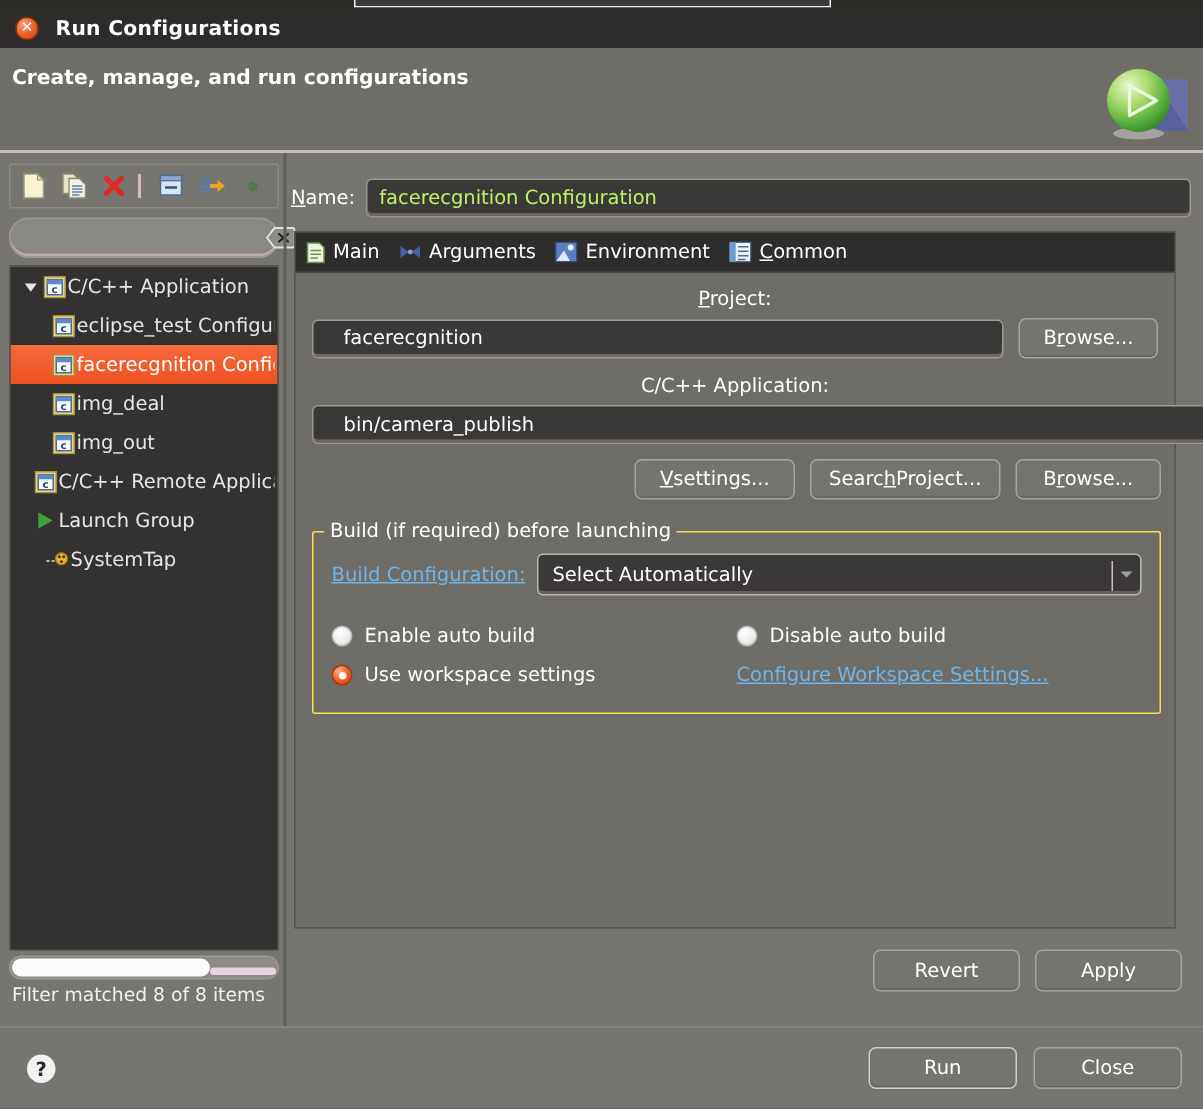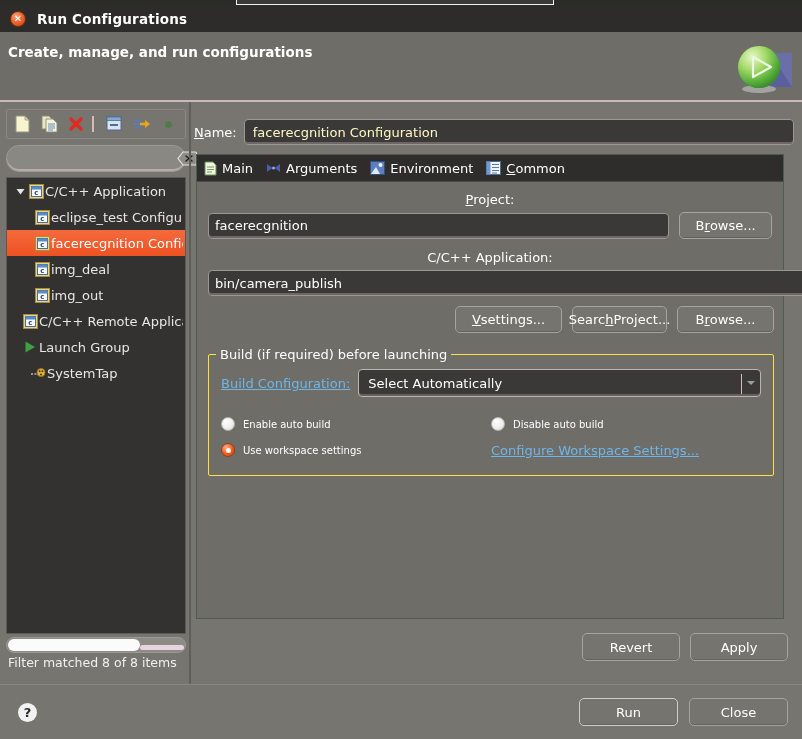--- a/index.html
+++ b/index.html
@@ -172,21 +172,21 @@
   .name-label { font-size: 13px; color: #ffffff; margin-right: 7px; }
   .u { text-decoration: underline; }
   .name-field {
     flex: 1; height: 26px;
     background: #3a3937;
     border: 1px solid #9a9893;
     border-radius: 4px;
     box-sizing: border-box;
     display: flex; align-items: center;
     padding-left: 8px;
-    font-size: 13px; color: #fef9c3;
+    font-size: 13px; color: #bef264;
     box-shadow: inset 0 -2px 0 rgba(214,184,194,0.35);
   }
 
   .tabfolder {
     position: absolute; left: 2px; top: 45px; width: 588px; height: 465px;
     background: #6f6d68;
     border: 1px solid #4d5c4d;
     box-sizing: border-box;
   }
   .tabstrip {
@@ -200,21 +200,21 @@
   }
   .tab .ti { margin-right: 5px; display: flex; align-items: center; }
 
   .tabcontent { position: relative; padding: 10px 11px 0 11px; text-align: center; }
   .field-label { font-size: 13px; color: #ffffff; margin-bottom: 5px; }
   .row-fields { display: flex; align-items: center; }
   .text-field {
     height: 26px; background: #3a3937;
     border: 1px solid #9a9893; border-radius: 4px;
     box-sizing: border-box; display: flex; align-items: center;
-    padding-left: 6px; font-size: 13px; color: #ffffff;
+    padding-left: 20px; font-size: 13px; color: #ffffff;
     box-shadow: inset 0 -2px 0 rgba(214,184,194,0.35);
   }
   .btn {
     height: 27px; padding: 0 11px;
     background: #76746e;
     border: 1px solid #a6a4a0; border-radius: 5px;
     box-sizing: border-box;
     display: inline-flex; align-items: center; justify-content: center;
     font-family: inherit; font-size: 13px; color: #ffffff;
     box-shadow: inset 0 -1px 0 rgba(0,0,0,0.15);
@@ -267,21 +267,21 @@
     margin-right: 8px; flex: none;
     display: flex; align-items: center; justify-content: center;
   }
   .radio.on {
     background: radial-gradient(circle at 35% 30%, #fbb08e 0%, #ef5a22 55%, #cf400d 100%);
     border-color: #9e3c10;
   }
   .radio.on::after {
     content: ""; width: 5px; height: 5px; border-radius: 50%; background: #fff7f2;
   }
-  .radio-text { font-size: 10px; color: #ffffff; }
+  .radio-text { font-size: 13px; color: #ffffff; }
 
   .bottom-btns {
     position: absolute; left: 0; top: 524px; width: 594px;
     display: flex; justify-content: flex-end;
   }
   .bottom-btns .btn { width: 98px; height: 28px; margin-left: 10px; }
 
   
   .footer {
     position: absolute; left: 0; top: 684px; width: 802px; height: 55px;
@@ -589,21 +589,21 @@
           <div class="field-label" style="margin-top:11px">C/C++ Application:</div>
           <div class="text-field" style="width:626px">
             <span>bin/camera_publish</span>
           </div>
 
           <div class="row-fields" style="justify-content:flex-end;margin-top:10px;width:566px">
             <div class="btn" style="width:107px">
               <span class="u">V</span>
                 <span>settings...</span>
             </div>
-            <div class="btn" style="width:95px;margin-left:10px">
+            <div class="btn" style="width:127px;margin-left:10px">
               <span>Searc</span>
                 <span class="u">h</span>
                 <span> Project...</span>
             </div>
             <div class="btn" style="width:97px;margin-left:10px">
               <span>B</span>
                 <span class="u">r</span>
                 <span>owse...</span>
             </div>
           </div>

